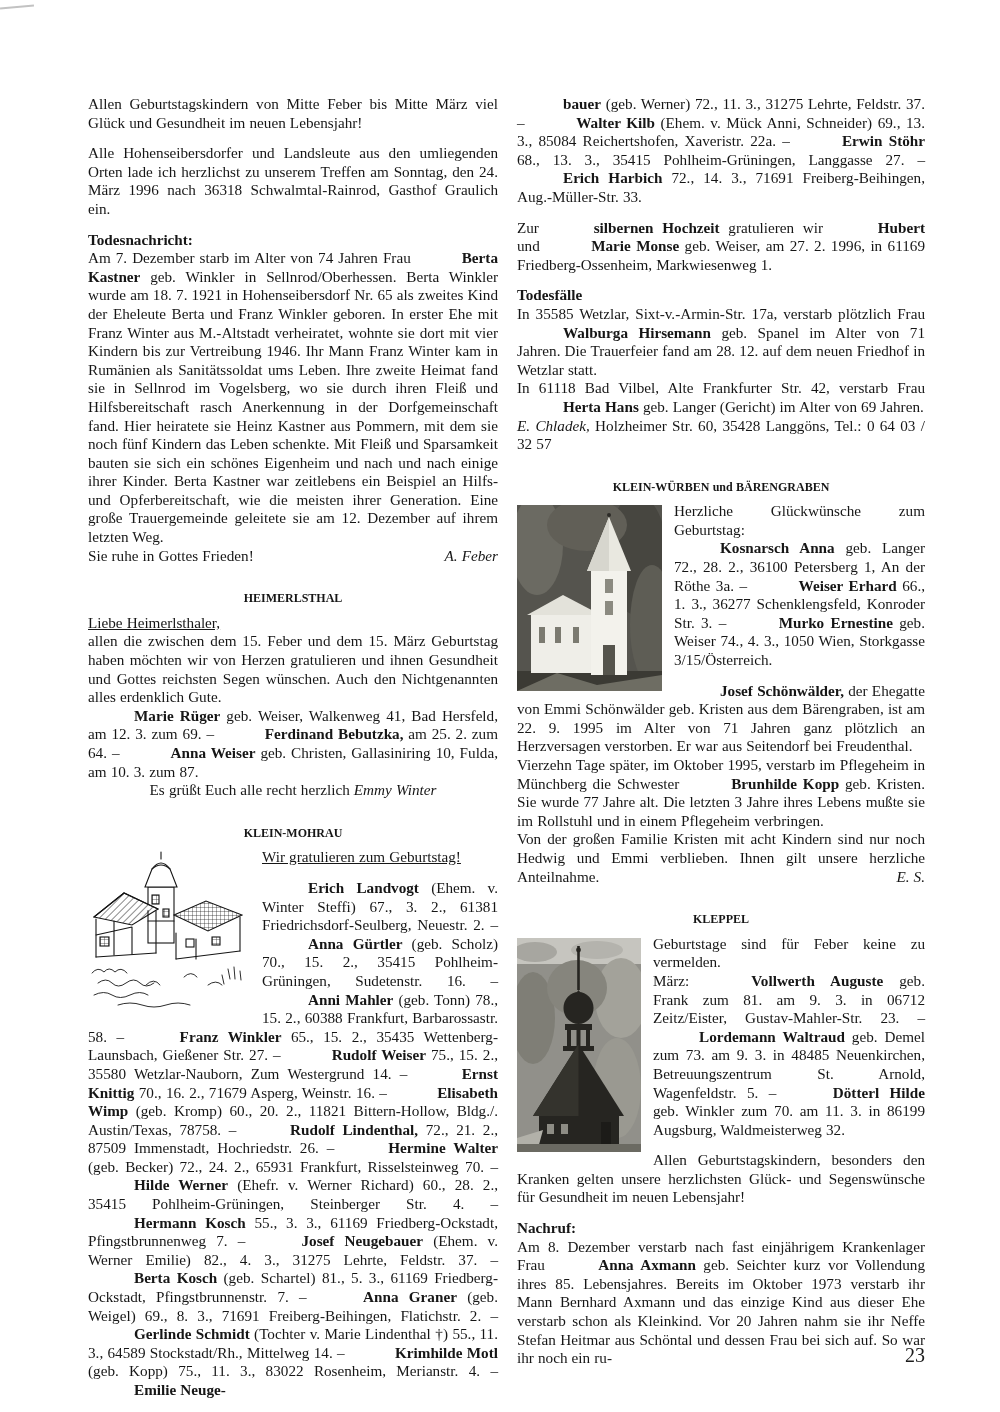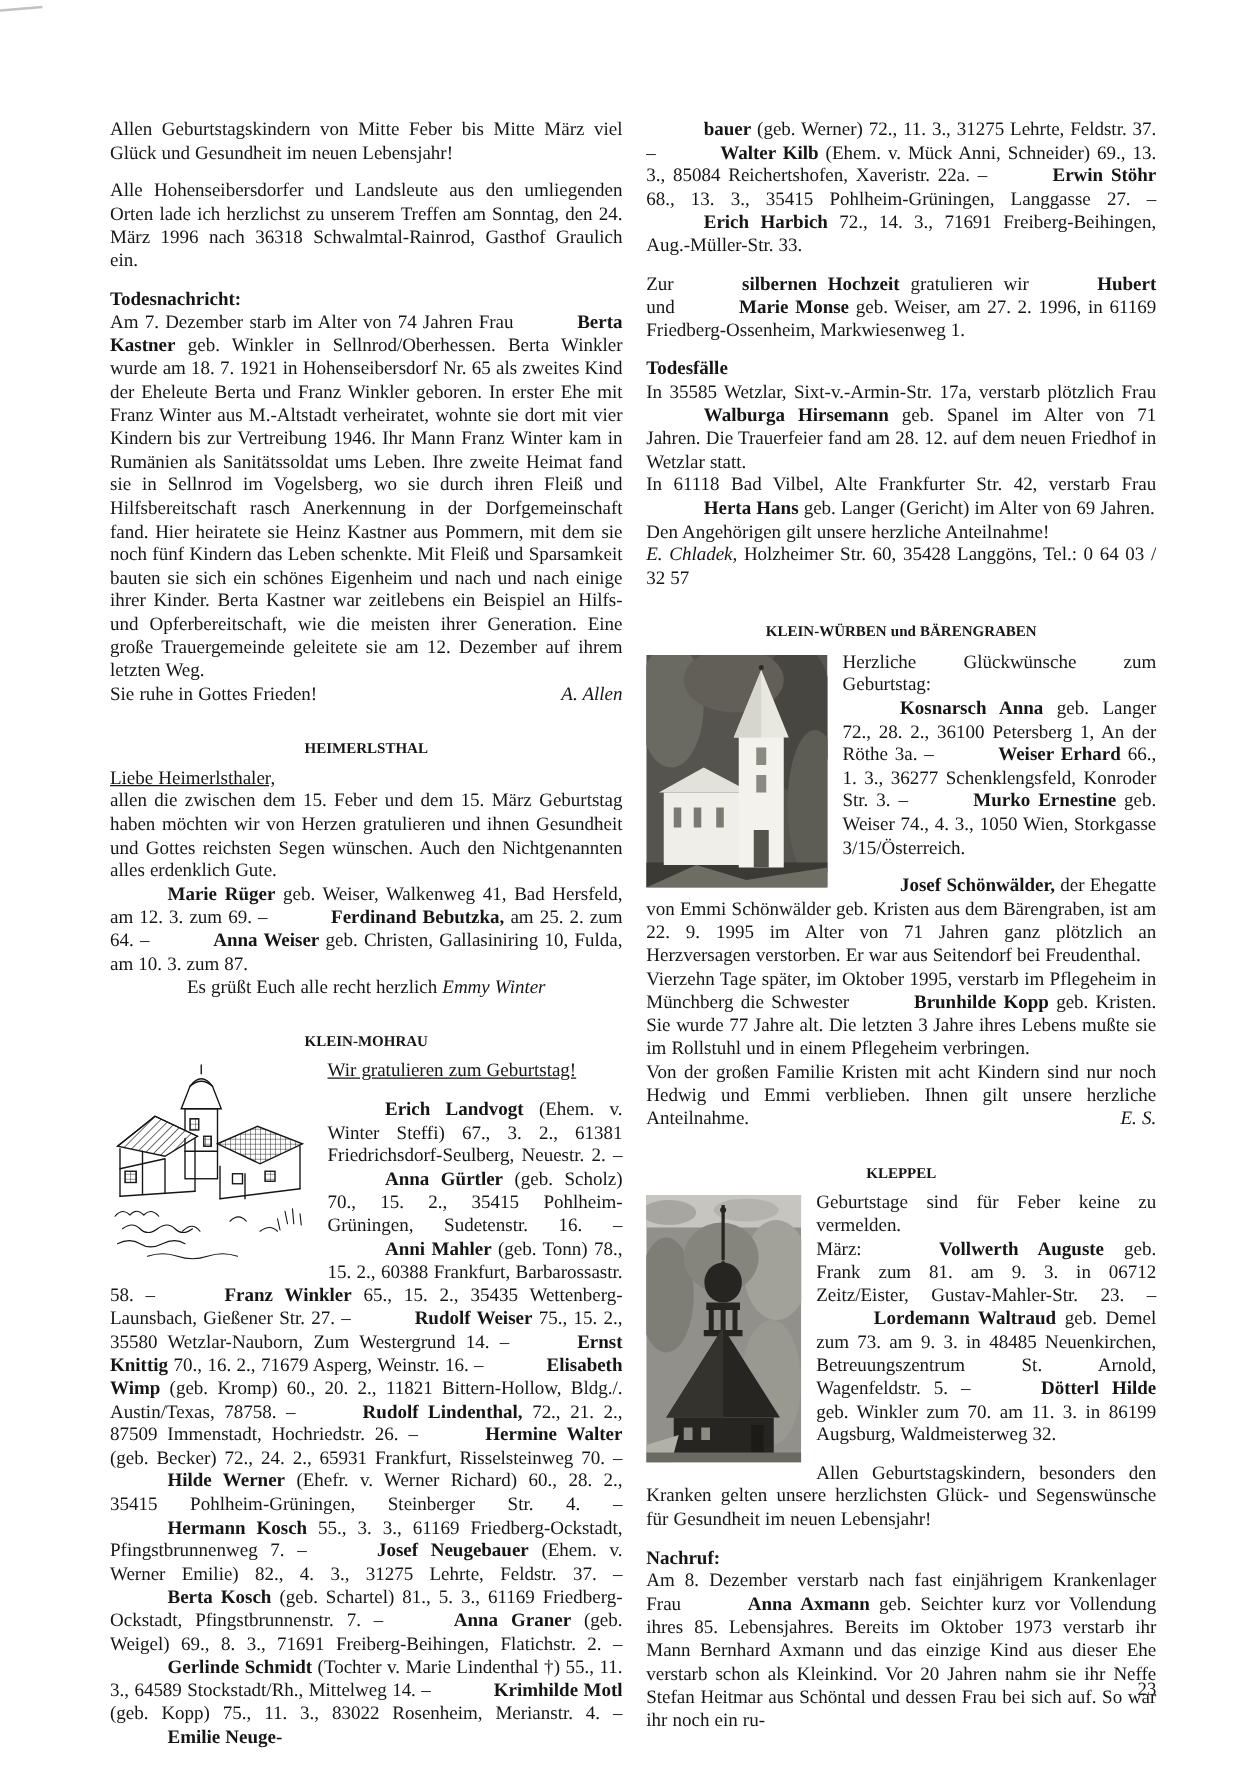--- a/index.html
+++ b/index.html
@@ -14,34 +14,34 @@
   .para.gap{margin-top:12px;}
   .para.align-left{text-align:left;text-decoration:underline;}
   .para.align-right{text-align:center;}
   .h-center{font-weight:700;text-align:center;font-size:12px;margin:24px 0 6px;}
   .h-inline{font-weight:700;text-align:left;margin:12px 0 0;}
   .sig{float:right;}
   .figblock{margin:0;}
   .fig{float:left;margin:3px 12px 2px 0;}
   .fig svg{display:block;}
   .page-number{position:absolute;left:517px;top:1344px;width:408px;text-align:right;
-               font-size:15px;color:#1b1b1b;}
+               font-size:20px;color:#1b1b1b;}
   b{font-weight:700;padding-left:46px;} i{font-style:italic;}
 </style>
 </head>
 <body>
 
 <div class="page">
   <div class="artifact"></div>
   <div class="col col-left">
       <p class="para"><span>Allen Geburtstagskindern von Mitte Feber bis Mitte März viel Glück und Gesundheit im neuen Lebensjahr!</span></p>
       <p class="para gap"><span>Alle Hohenseibersdorfer und Landsleute aus den umliegenden Orten lade ich herzlichst zu unserem Treffen am Sonntag, den 24. März 1996 nach 36318 Schwalmtal-Rainrod, Gasthof Graulich ein.</span></p>
       <div class="h-inline">Todesnachricht:</div>
       <p class="para"><span>Am 7. Dezember starb im Alter von 74 Jahren Frau </span><b>Berta Kastner</b><span> geb. Winkler in Sellnrod/Oberhessen. Berta Winkler wurde am 18. 7. 1921 in Hohenseibersdorf Nr. 65 als zweites Kind der Eheleute Berta und Franz Winkler geboren. In erster Ehe mit Franz Winter aus M.-Altstadt verheiratet, wohnte sie dort mit vier Kindern bis zur Vertreibung 1946. Ihr Mann Franz Winter kam in Rumänien als Sanitätssoldat ums Leben. Ihre zweite Heimat fand sie in Sellnrod im Vogelsberg, wo sie durch ihren Fleiß und Hilfsbereitschaft rasch Anerkennung in der Dorfgemeinschaft fand. Hier heiratete sie Heinz Kastner aus Pommern, mit dem sie noch fünf Kindern das Leben schenkte. Mit Fleiß und Sparsamkeit bauten sie sich ein schönes Eigenheim und nach und nach einige ihrer Kinder. Berta Kastner war zeitlebens ein Beispiel an Hilfs- und Opferbereitschaft, wie die meisten ihrer Generation. Eine große Trauergemeinde geleitete sie am 12. Dezember auf ihrem letzten Weg.</span></p>
-      <p class="para"><span>Sie ruhe in Gottes Frieden!</span><span class="sig"><i>A. Allen</i></span></p>
+      <p class="para"><span>Sie ruhe in Gottes Frieden!</span><span class="sig"><i>A. Feber</i></span></p>
       <div class="h-center">HEIMERLSTHAL</div>
       <p class="para align-left"><span>Liebe Heimerlsthaler,</span></p>
       <p class="para"><span>allen die zwischen dem 15. Feber und dem 15. März Geburtstag haben möchten wir von Herzen gratulieren und ihnen Gesundheit und Gottes reichsten Segen wünschen. Auch den Nichtgenannten alles erdenklich Gute.</span></p>
       <p class="para"><b>Marie Rüger</b><span> geb. Weiser, Walkenweg 41, Bad Hersfeld, am 12. 3. zum 69. – </span><b>Ferdinand Bebutzka,</b><span> am 25. 2. zum 64. – </span><b>Anna Weiser</b><span> geb. Christen, Gallasiniring 10, Fulda, am 10. 3. zum 87.</span></p>
       <p class="para align-right"><span>Es grüßt Euch alle recht herzlich </span><i>Emmy Winter</i></p>
       <div class="h-center">KLEIN-MOHRAU</div>
       <div class="figblock">
         <span class="fig">
           <svg width="162" height="162" viewBox="0 0 162 162">
   <rect width="162" height="162" fill="#ffffff"></rect>
@@ -85,21 +85,20 @@
         <p class="para align-left"><span>Wir gratulieren zum Geburtstag!</span></p>
         <p class="para gap"><b>Erich Landvogt</b><span> (Ehem. v. Winter Steffi) 67., 3. 2., 61381 Friedrichsdorf-Seulberg, Neuestr. 2. – </span><b>Anna Gürtler</b><span> (geb. Scholz) 70., 15. 2., 35415 Pohlheim-Grüningen, Sudetenstr. 16. – </span><b>Anni Mahler</b><span> (geb. Tonn) 78., 15. 2., 60388 Frankfurt, Barbarossastr. 58. – </span><b>Franz Winkler</b><span> 65., 15. 2., 35435 Wettenberg-Launsbach, Gießener Str. 27. – </span><b>Rudolf Weiser</b><span> 75., 15. 2., 35580 Wetzlar-Nauborn, Zum Westergrund 14. – </span><b>Ernst Knittig</b><span> 70., 16. 2., 71679 Asperg, Weinstr. 16. – </span><b>Elisabeth Wimp</b><span> (geb. Kromp) 60., 20. 2., 11821 Bittern-Hollow, Bldg./. Austin/Texas, 78758. – </span><b>Rudolf Lindenthal,</b><span> 72., 21. 2., 87509 Immenstadt, Hochriedstr. 26. – </span><b>Hermine Walter</b><span> (geb. Becker) 72., 24. 2., 65931 Frankfurt, Risselsteinweg 70. – </span><b>Hilde Werner</b><span> (Ehefr. v. Werner Richard) 60., 28. 2., 35415 Pohlheim-Grüningen, Steinberger Str. 4. – </span><b>Hermann Kosch</b><span> 55., 3. 3., 61169 Friedberg-Ockstadt, Pfingstbrunnenweg 7. – </span><b>Josef Neugebauer</b><span> (Ehem. v. Werner Emilie) 82., 4. 3., 31275 Lehrte, Feldstr. 37. – </span><b>Berta Kosch</b><span> (geb. Schartel) 81., 5. 3., 61169 Friedberg-Ockstadt, Pfingstbrunnenstr. 7. – </span><b>Anna Graner</b><span> (geb. Weigel) 69., 8. 3., 71691 Freiberg-Beihingen, Flatichstr. 2. – </span><b>Gerlinde Schmidt</b><span> (Tochter v. Marie Lindenthal †) 55., 11. 3., 64589 Stockstadt/Rh., Mittelweg 14. – </span><b>Krimhilde Motl</b><span> (geb. Kopp) 75., 11. 3., 83022 Rosenheim, Merianstr. 4. – </span><b>Emilie Neuge-</b></p>
       </div>
     </div>
   <div class="col col-right">
       <p class="para"><b>bauer</b><span> (geb. Werner) 72., 11. 3., 31275 Lehrte, Feldstr. 37. – </span><b>Walter Kilb</b><span> (Ehem. v. Mück Anni, Schneider) 69., 13. 3., 85084 Reichertshofen, Xaveristr. 22a. – </span><b>Erwin Stöhr</b><span> 68., 13. 3., 35415 Pohlheim-Grüningen, Langgasse 27. – </span><b>Erich Harbich</b><span> 72., 14. 3., 71691 Freiberg-Beihingen, Aug.-Müller-Str. 33.</span></p>
       <p class="para gap"><span>Zur </span><b>silbernen Hochzeit</b><span> gratulieren wir </span><b>Hubert</b><span> und </span><b>Marie Monse</b><span> geb. Weiser, am 27. 2. 1996, in 61169 Friedberg-Ossenheim, Markwiesenweg 1.</span></p>
       <div class="h-inline">Todesfälle</div>
       <p class="para"><span>In 35585 Wetzlar, Sixt-v.-Armin-Str. 17a, verstarb plötzlich Frau </span><b>Walburga Hirsemann</b><span> geb. Spanel im Alter von 71 Jahren. Die Trauerfeier fand am 28. 12. auf dem neuen Friedhof in Wetzlar statt.</span></p>
       <p class="para"><span>In 61118 Bad Vilbel, Alte Frankfurter Str. 42, verstarb Frau </span><b>Herta Hans</b><span> geb. Langer (Gericht) im Alter von 69 Jahren.</span></p>
-      <p class="para"><span>Den Angehörigen gilt unsere herzliche Anteilnahme!</span></p>
       <p class="para"><i>E. Chladek,</i><span> Holzheimer Str. 60, 35428 Langgöns, Tel.: 0 64 03 / 32 57</span></p>
       <div class="h-center">KLEIN-WÜRBEN und BÄRENGRABEN</div>
       <div class="figblock">
         <span class="fig">
           <svg width="145" height="186" viewBox="0 0 145 186">
   <rect width="145" height="186" fill="#55544e"></rect>
   <ellipse cx="20" cy="40" rx="26" ry="50" fill="#6b6a62"></ellipse>
   <ellipse cx="120" cy="50" rx="30" ry="60" fill="#474640"></ellipse>
   <ellipse cx="70" cy="20" rx="40" ry="26" fill="#615f57"></ellipse>
   <ellipse cx="135" cy="120" rx="22" ry="60" fill="#5e5d55"></ellipse>

